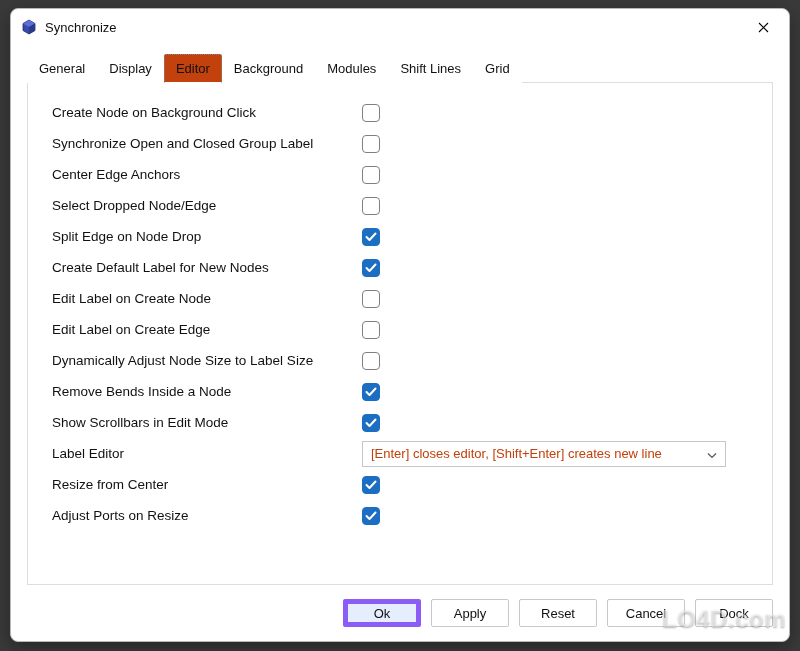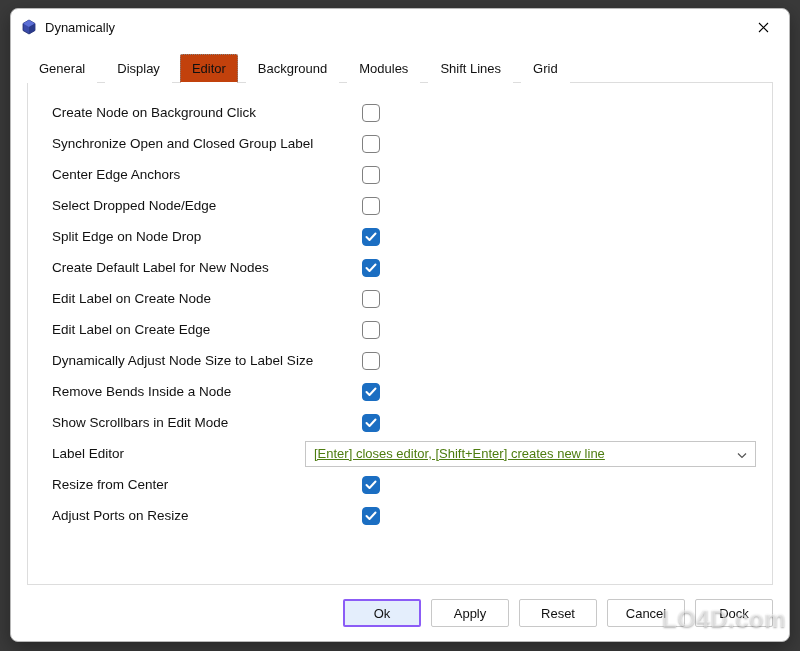--- a/index.html
+++ b/index.html
@@ -45,21 +45,21 @@
     cursor: default;
   }
   .content {
     flex: 1;
     padding: 8px 16px 0 16px;
     display: flex;
     flex-direction: column;
   }
   .tabs {
     display: flex;
-    gap: 8px;
+    gap: 0;
     position: relative;
     z-index: 2;
   }
   .tab {
     padding: 6px 11px 6px 11px;
     font-size: 13px;
     color: #111;
     background: #fff;
     border: 1px solid transparent;
     border-bottom: none;
@@ -102,32 +102,31 @@
     display: flex; align-items: center; justify-content: center;
     cursor: default;
   }
   .chk.checked {
     background: #1b6ec2;
     border: 1.5px solid #1b6ec2;
   }
   .chk.checked svg { display: block; }
   .chk svg { display: none; }
   .dropdown {
-    width: 451px;
+    width: 364px;
     height: 26px;
     border: 1px solid #c6c6c6;
     background: #fff;
     display: flex;
     align-items: center;
     padding: 0 8px;
     font-size: 13px;
-    color: #4d7c0f;
+    color: #c2410c;
     position: relative;
     cursor: default;
-    text-decoration: underline;
   }
   .dropdown .chev {
     position: absolute;
     right: 8px; top: 50%;
     transform: translateY(-50%);
   }
   .buttons {
     height: 56px;
     display: flex;
     align-items: center;
@@ -141,21 +140,21 @@
     border: 1px solid #c8c8c8;
     background: #fff;
     font-size: 13px;
     color: #111;
     display: flex; align-items: center; justify-content: center;
     border-radius: 2px;
     cursor: default;
   }
   .btn.primary {
     background: #e4eefc;
-    border: 2px solid #8b5cf6;
+    border: 5px solid #8b5cf6;
     margin-left: 32px;
   }
   .watermark {
     position: absolute;
     right: 14px; bottom: 18px;
     font-size: 24px;
     font-weight: 600;
     letter-spacing: 0.5px;
     color: rgba(255,255,255,0.5);
     font-family: Arial, sans-serif;
@@ -169,21 +168,21 @@
 <div class="window">
 
   <div class="titlebar">
     <span class="icon">
       <svg width="16" height="16" viewBox="0 0 16 16">
         <polygon points="8,1 14,4.5 14,11.5 8,15 2,11.5 2,4.5" fill="#3a4aa8" stroke="#1e2a6a" stroke-width="0.8"></polygon>
         <polygon points="8,1 14,4.5 8,8 2,4.5" fill="#5c6fd6"></polygon>
         <polygon points="8,8 14,4.5 14,11.5 8,15" fill="#2a3a8a"></polygon>
       </svg>
     </span>
-    <span class="title">Dynamically</span>
+    <span class="title">Synchronize</span>
     <span class="close">
       <svg width="11" height="11" viewBox="0 0 11 11">
         <path d="M1 1 L10 10 M10 1 L1 10" stroke="#000" stroke-width="1.1" fill="none"></path>
       </svg>
     </span>
   </div>
 
   <div class="content">
     <div class="tabs" id="tabs">
         <div class="tab"><span>General</span></div>

